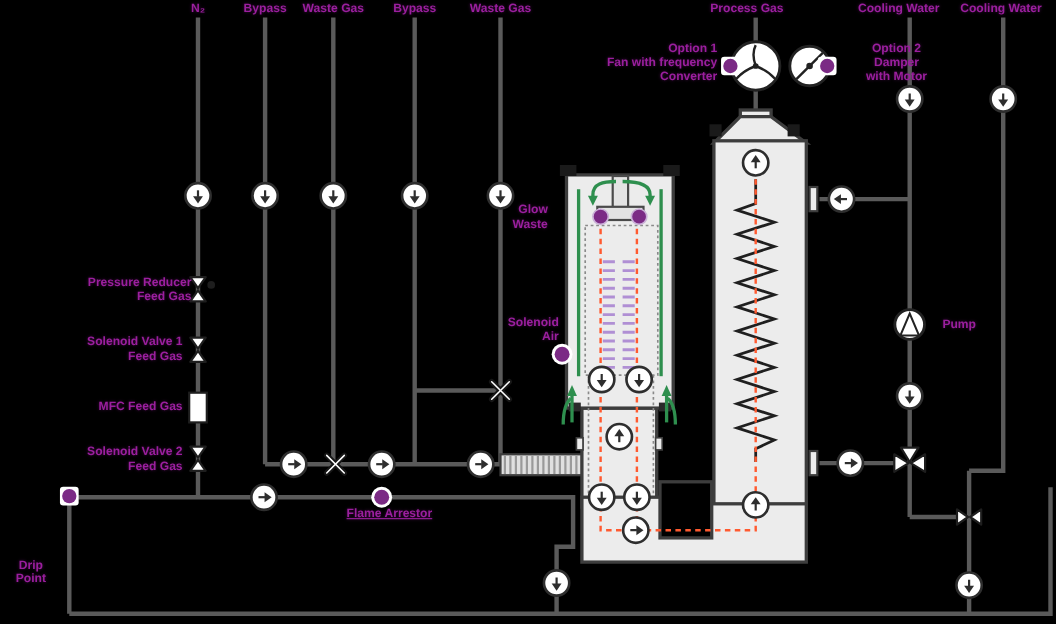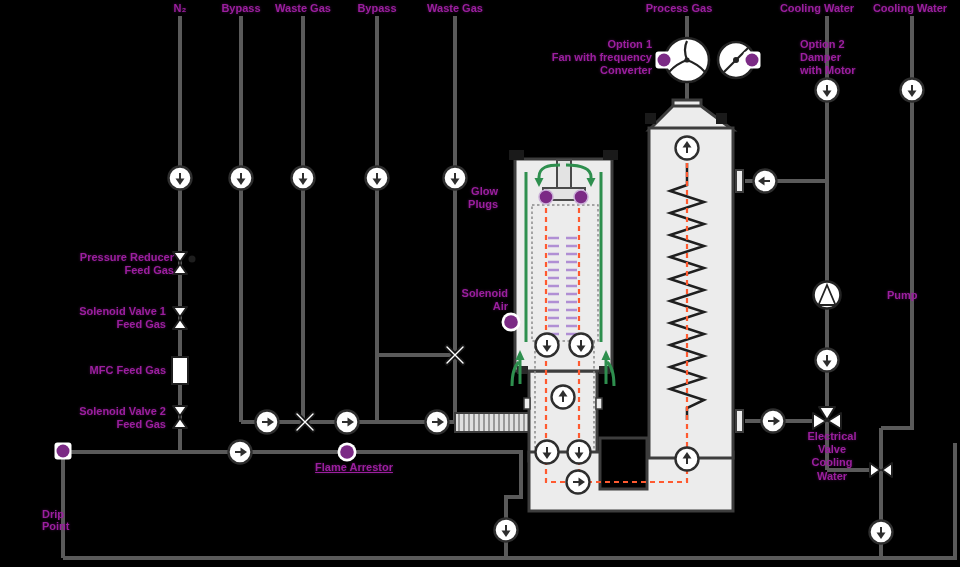--- a/index.html
+++ b/index.html
@@ -1,21 +1,21 @@
 <!DOCTYPE html>
 <html><head>
 <meta charset="utf-8">
 <style>
   html,body{margin:0;padding:0;background:#000;}
   .stage{position:relative;width:960px;height:567px;background:#000;overflow:hidden;
          font-family:"Liberation Sans",sans-serif;}
   .stage svg{position:absolute;left:0;top:0;}
   .lbl{position:absolute;font-weight:bold;font-size:11px;line-height:1.2;
        color:#9b1f9e;white-space:pre-line;text-shadow:0 0 3px rgba(150,30,160,.45);}
-  .tc{text-align:center;} .tr{text-align:right;} .tl{text-align:left;padding-left:40px;}
+  .tc{text-align:center;} .tr{text-align:right;} .tl{text-align:center;}
 </style>
 </head>
 <body>
 
 <div class="stage">
 
 <svg width="960" height="567" viewBox="0 0 960 567">
   <defs>
     <g id="c-down">
       <circle r="11.5" fill="#ffffff" stroke="#2e2e2e" stroke-width="2.4"></circle>
@@ -243,22 +243,18 @@
 Feed Gas</div>
 <div class="lbl tr" style="left:28px;top:305px;width:138px;">Solenoid Valve 1
 Feed Gas</div>
 <div class="lbl tr" style="left:28px;top:364px;width:138px;">MFC Feed Gas</div>
 <div class="lbl tr" style="left:28px;top:405px;width:138px;">Solenoid Valve 2
 Feed Gas</div>
 
 <div class="lbl tl" style="left:2px;top:468px;width:52px;line-height:1.1;margin-top:40px;">Drip Point</div>
 <div class="lbl tc" style="left:299px;top:461px;width:110px;text-decoration:underline;">Flame Arrestor</div>
 <div class="lbl tr" style="left:440px;top:185px;width:58px;">Glow
-Plugs</div>
+Waste</div>
 <div class="lbl tr" style="left:438px;top:287px;width:70px;">Solenoid
 Air</div>
 <div class="lbl tl" style="left:847px;top:289px;width:50px;">Pump</div>
-<div class="lbl tc" style="left:790px;top:430px;width:84px;">Electrical
-Valve
-Cooling
-Water</div>
 
 </div>
 
 </body></html>

